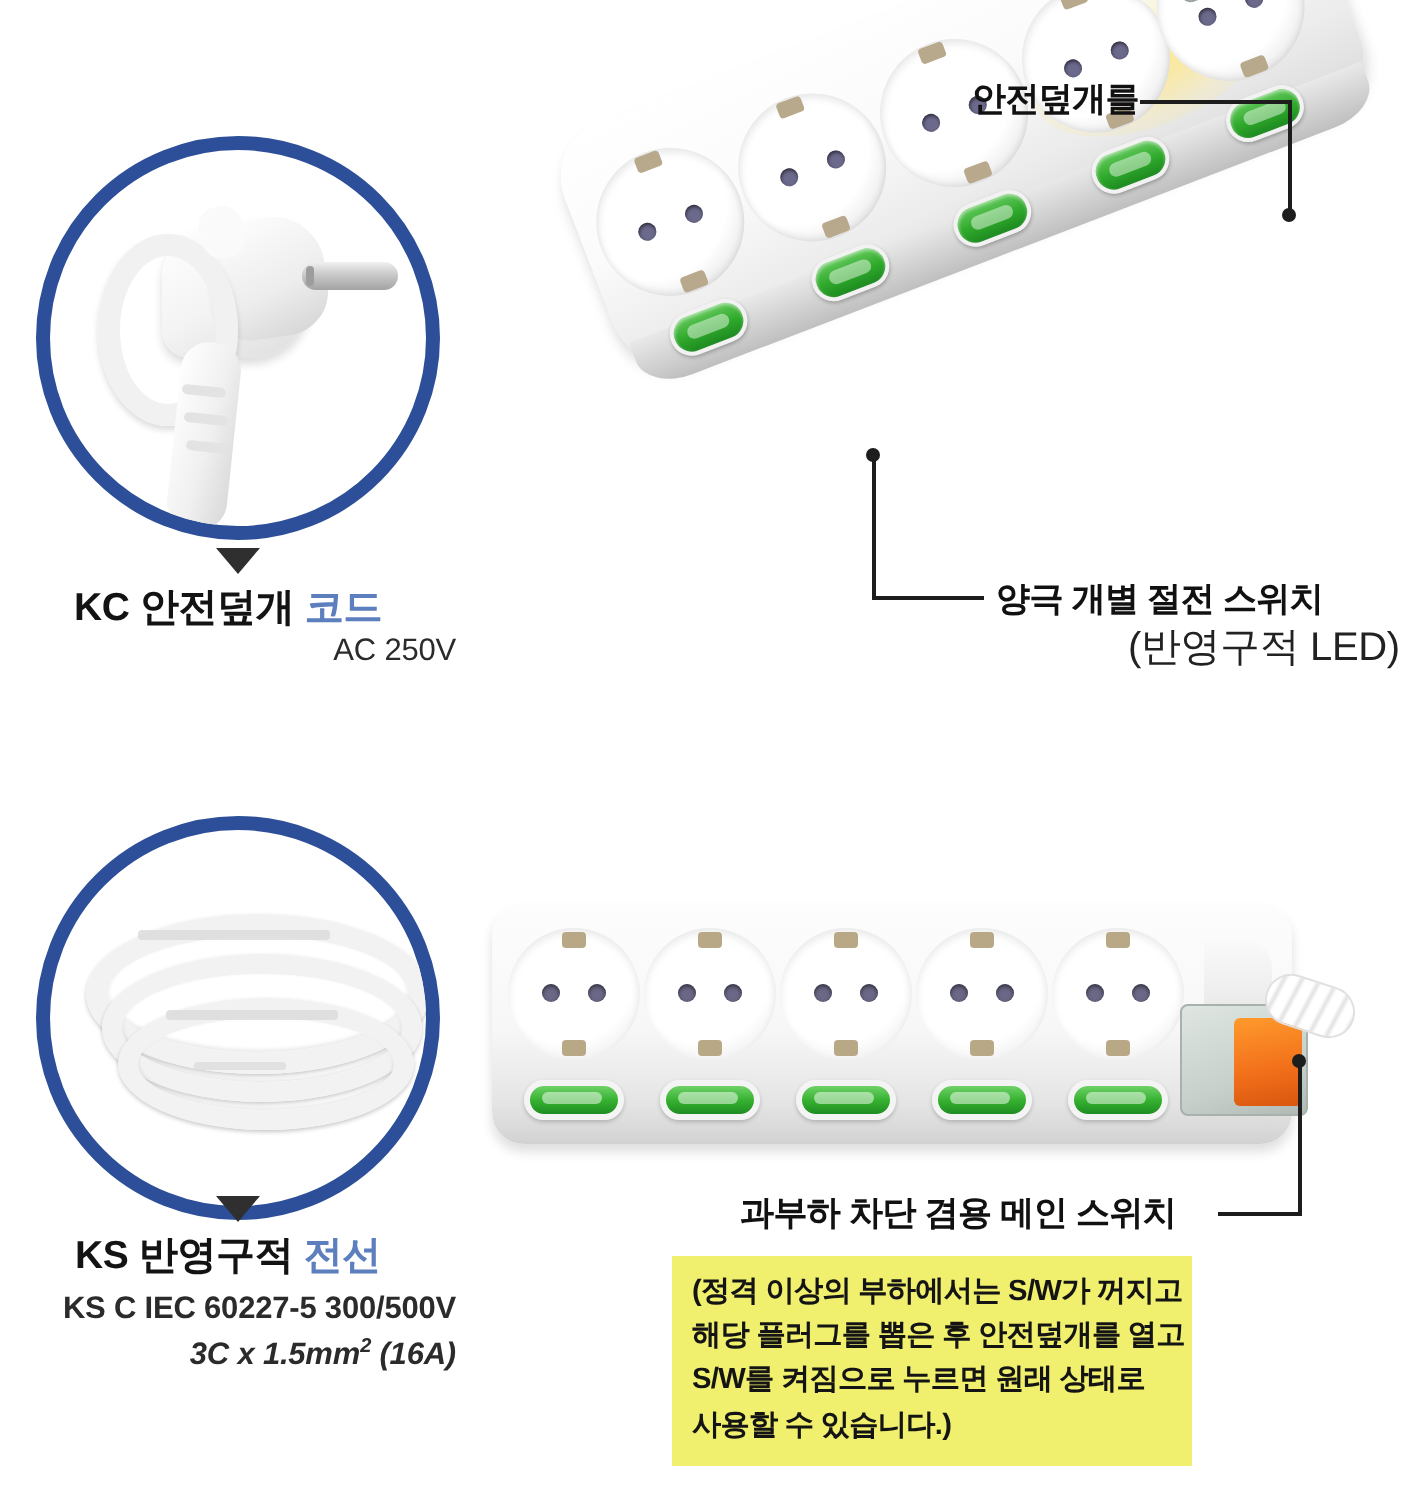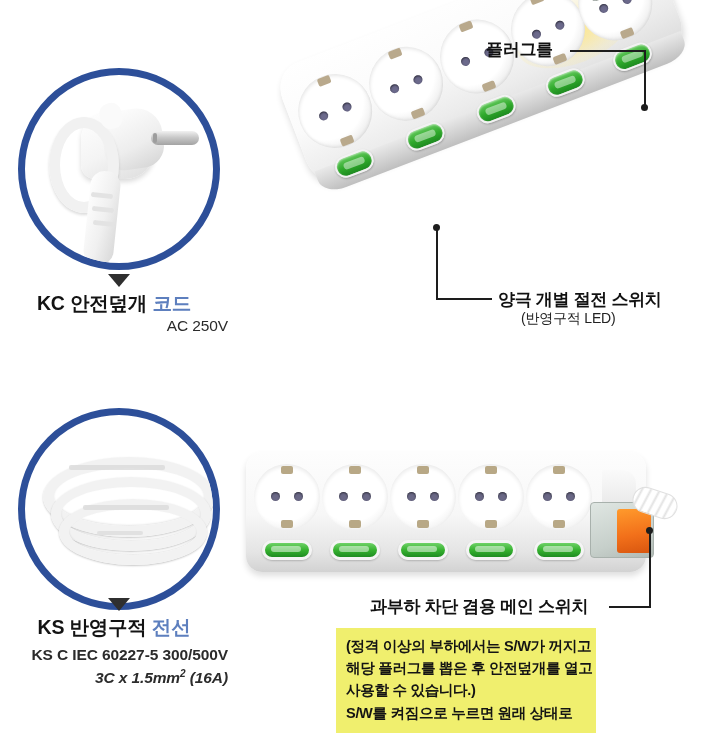--- a/index.html
+++ b/index.html
@@ -75,25 +75,26 @@
   .anno {
     position: absolute;
     font-size: 17px;
     font-weight: bold;
     color: #111111;
     white-space: nowrap;
     letter-spacing: -0.3px;
   }
   .anno-sub {
     position: absolute;
-    font-size: 14px;
+    font-size: 20px;
     font-weight: normal;
     color: #222222;
     white-space: nowrap;
     letter-spacing: -0.2px;
+    margin-left: 43px;
   }
 
   
   .lead-h { position: absolute; height: 2px; background: #1d1d1d; }
   .lead-v { position: absolute; width: 2px; background: #1d1d1d; }
   .lead-dot {
     position: absolute;
     width: 7px; height: 7px;
     border-radius: 50%;
     background: #1d1d1d;
@@ -363,21 +364,21 @@
         </div>
 
       <div class="st-main" style="left:324px; top:6px;">
         
         
       </div>
 
     </div>
   </div>
 
-  <div class="anno" style="left:486px; top:38px;">플러그를</div>
+  <div class="anno" style="left:486px; top:38px;">안전덮개를</div>
   <div class="lead-h" style="left:570px; top:50px; width:76px;"></div>
   <div class="lead-v" style="left:644px; top:50px; height:58px;"></div>
   <div class="lead-dot" style="left:641px; top:104px;"></div>
 
   <div class="lead-dot" style="left:433px; top:224px;"></div>
   <div class="lead-v" style="left:436px; top:228px; height:72px;"></div>
   <div class="lead-h" style="left:436px; top:298px; width:56px;"></div>
   <div class="anno" style="left:498px; top:288px;">양극 개별 절전 스위치</div>
   <div class="anno-sub" style="left:521px; top:310px;">(반영구적 LED)</div>
 
@@ -456,17 +457,17 @@
   </div>
 
   <div class="anno" style="left:370px; top:595px;">과부하 차단 겸용 메인 스위치</div>
   <div class="lead-h" style="left:609px; top:606px; width:42px;"></div>
   <div class="lead-v" style="left:649px; top:530px; height:78px;"></div>
   <div class="lead-dot" style="left:646px; top:527px;"></div>
 
   <div class="note" style="left:336px; top:628px; width:260px;">
     <div>(정격 이상의 부하에서는 S/W가 꺼지고</div>
     <div>해당 플러그를 뽑은 후 안전덮개를 열고</div>
+    <div>S/W를 켜짐으로 누르면 원래 상태로</div>
     <div>사용할 수 있습니다.)</div>
-    <div>S/W를 켜짐으로 누르면 원래 상태로</div>
   </div>
 
 </div>
 
 </body></html>

